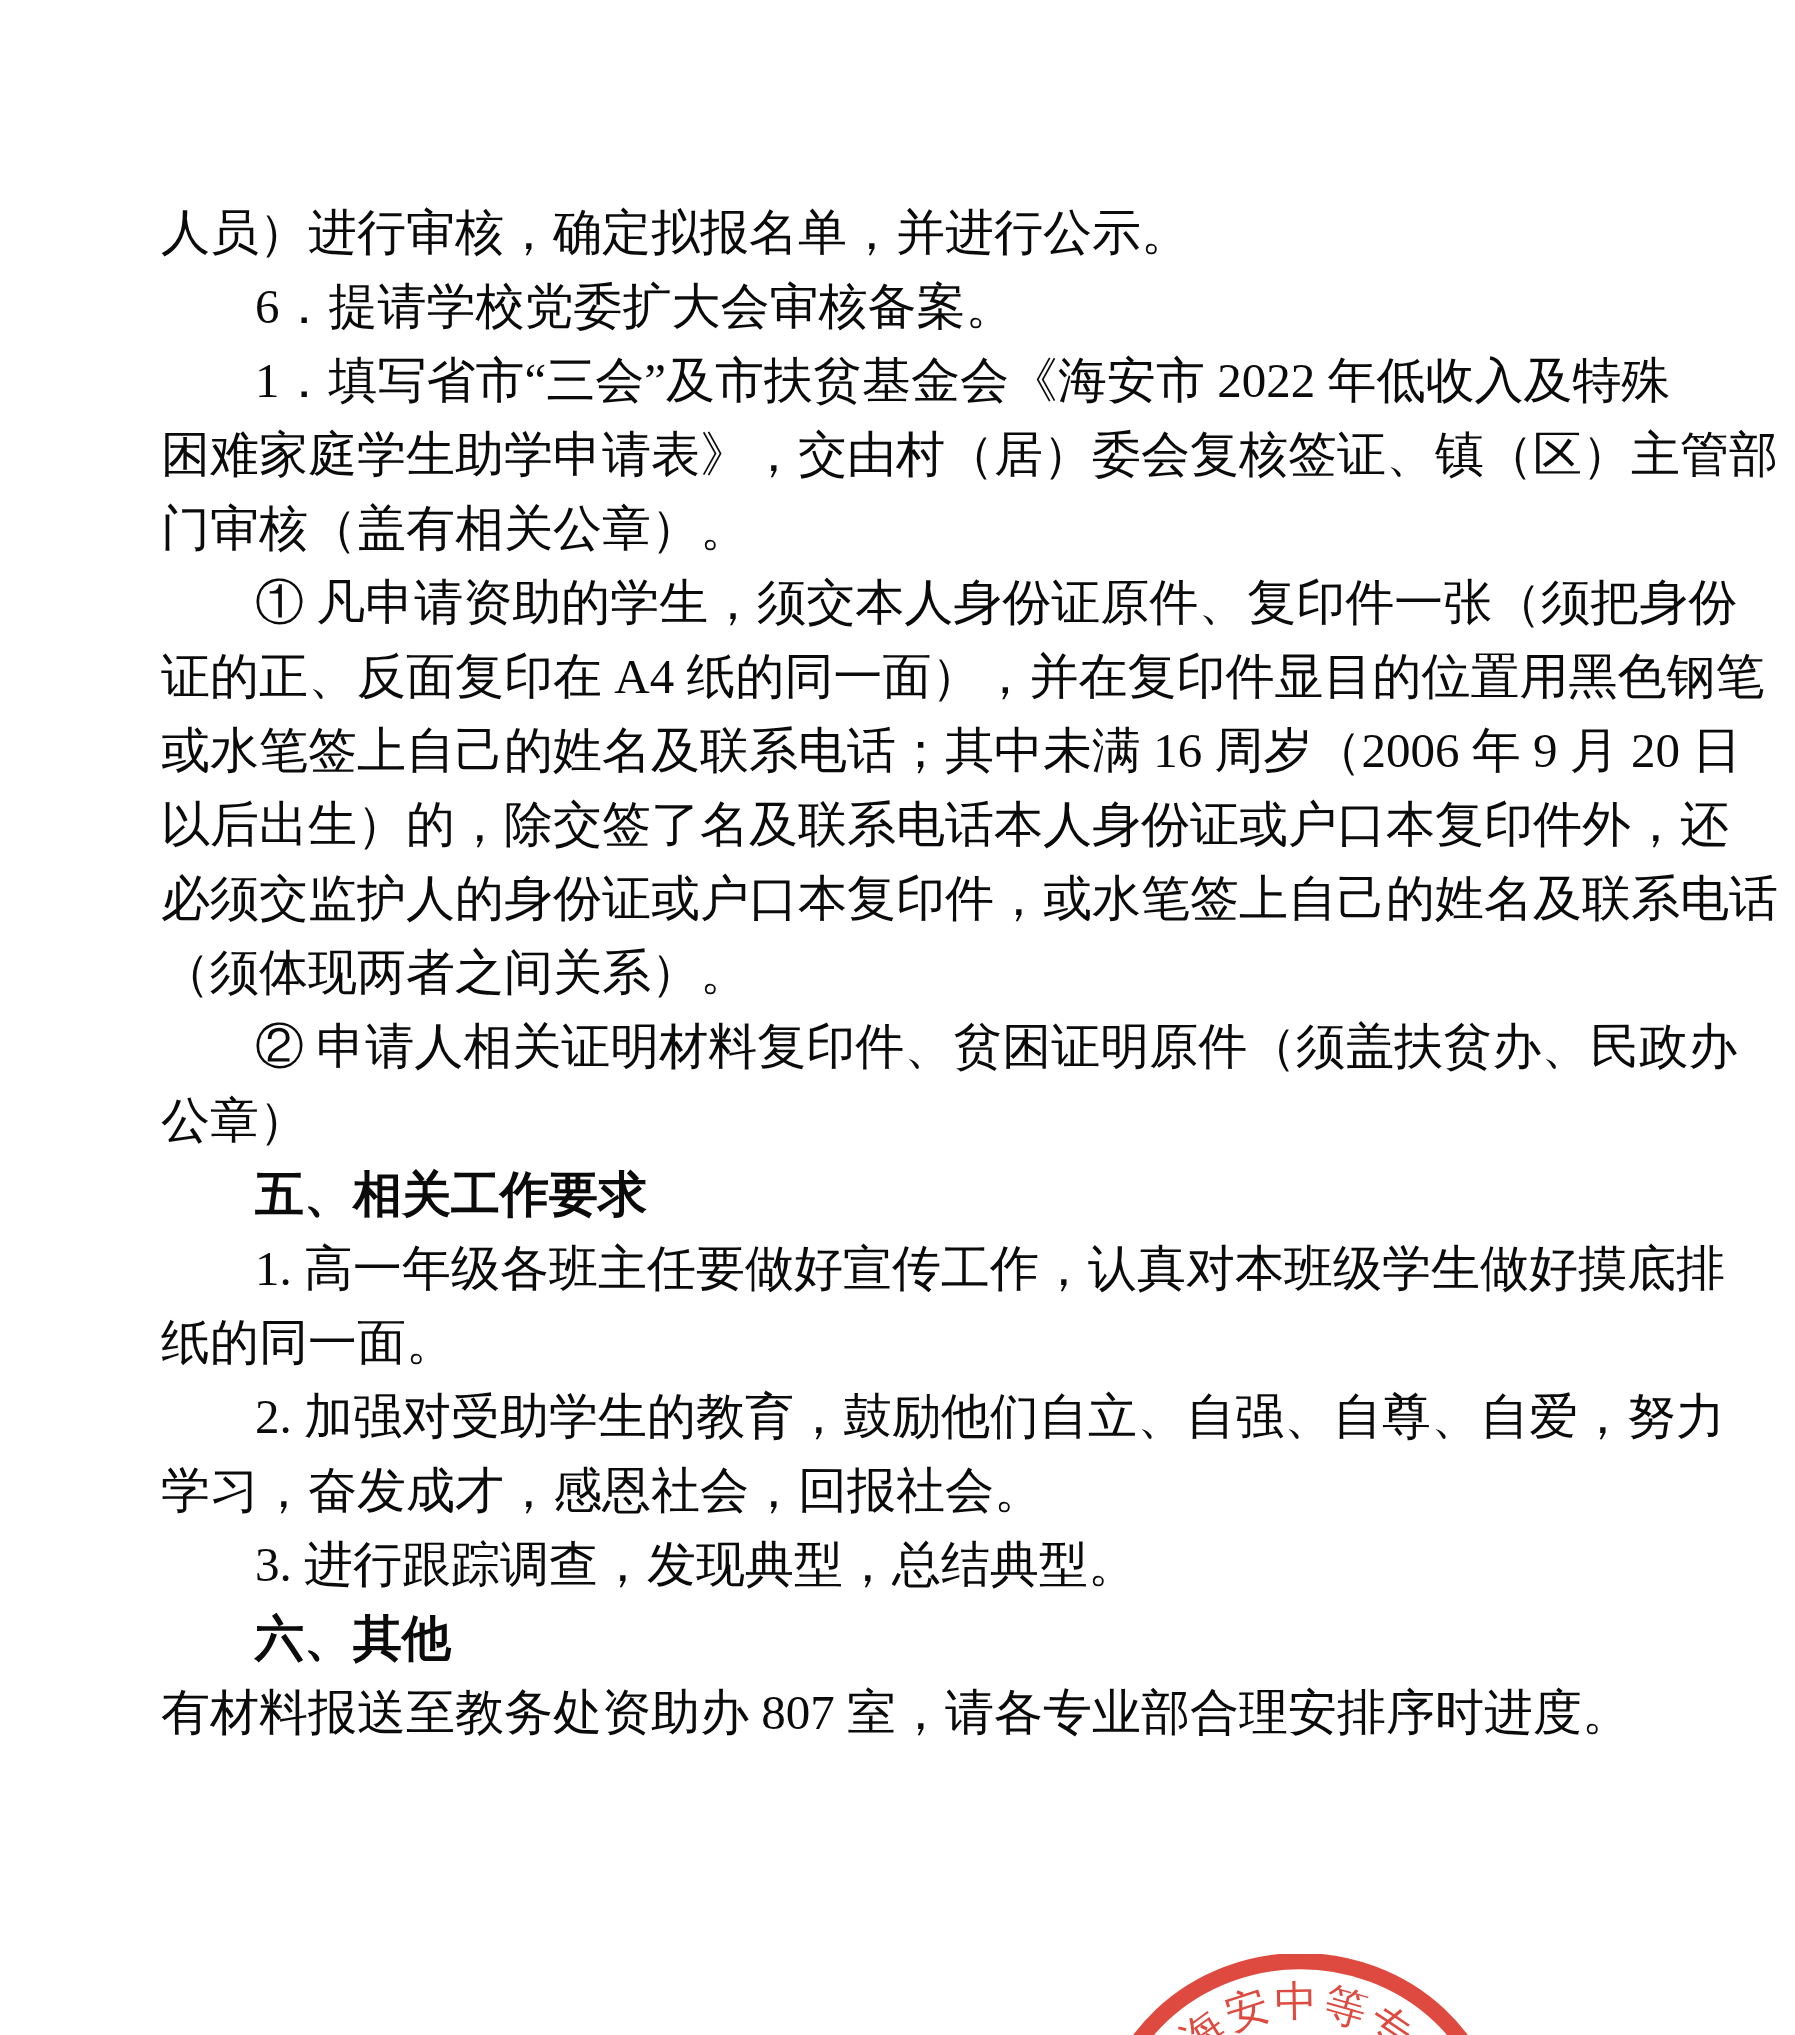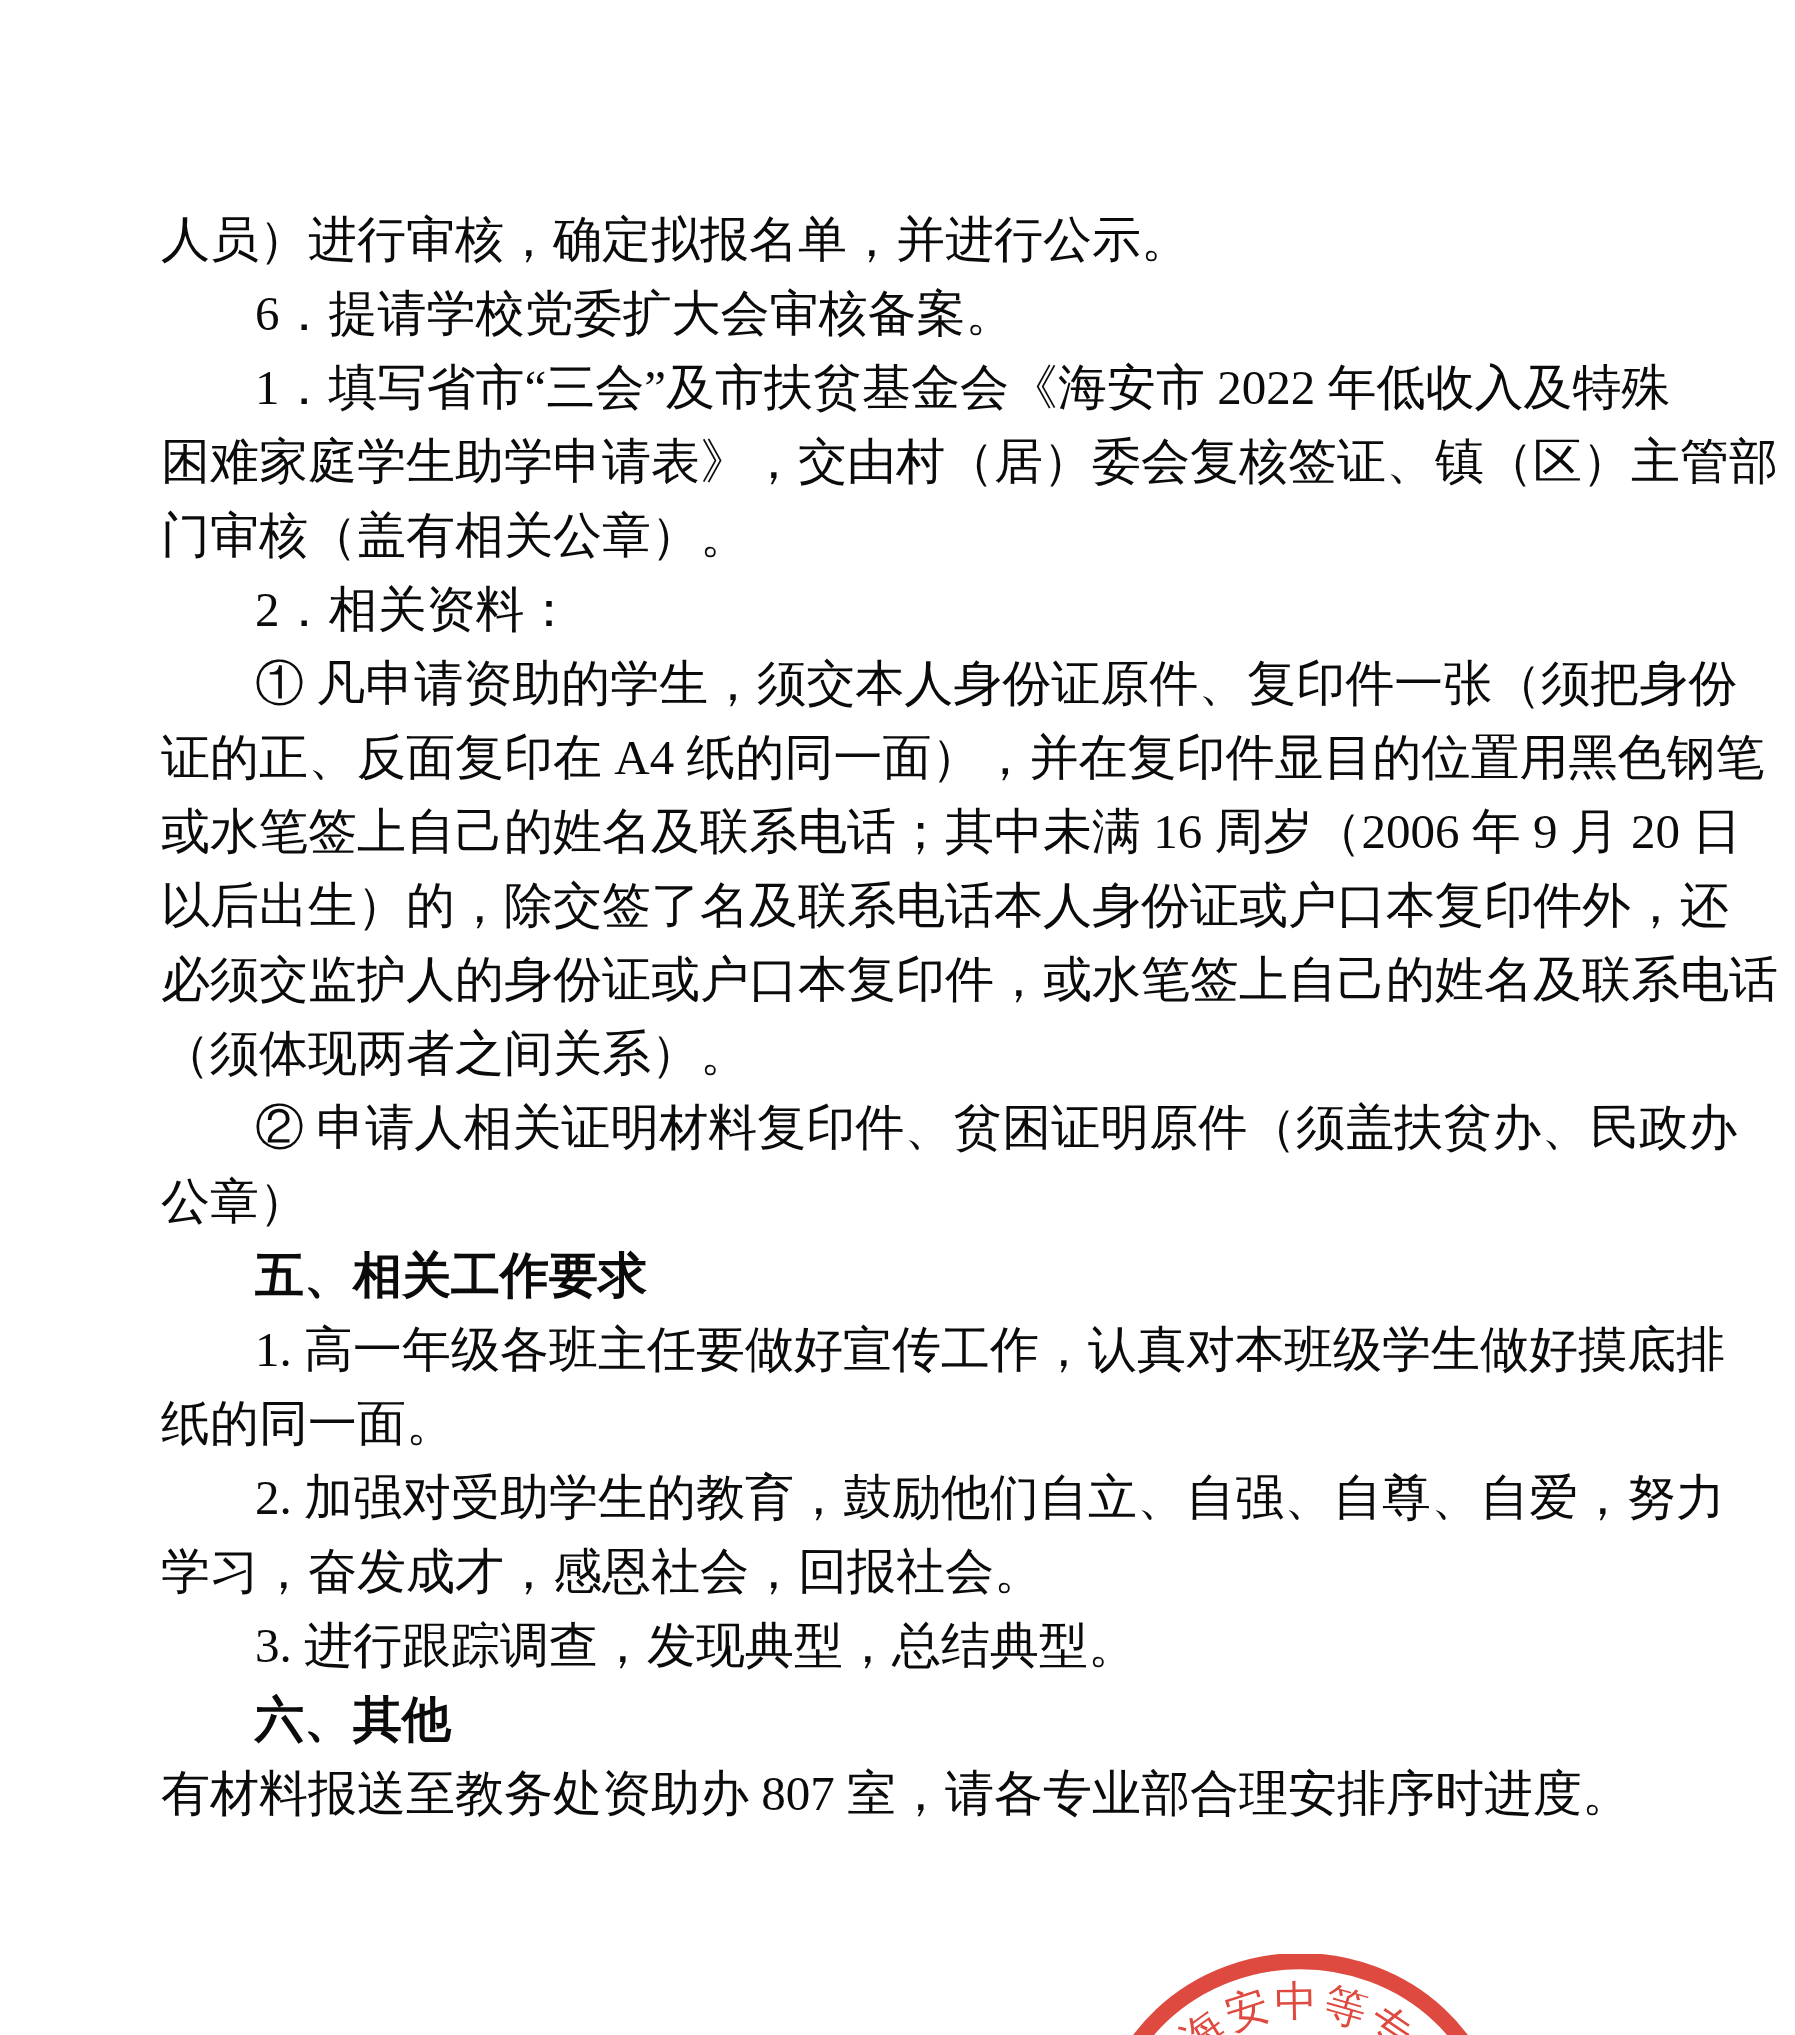--- a/index.html
+++ b/index.html
@@ -6,21 +6,21 @@
   .page{
     position:relative;
     width:1795px;height:2555px;
     background:#ffffff;
     overflow:hidden;
     font-family:"Liberation Serif","DejaVu Serif",serif;
     color:#0b0b0b;
   }
   .content{
     position:absolute;
-    left:161px;top:203px;width:1506px;
+    left:161px;top:196px;width:1506px;
     font-size:49px;line-height:74px;
   }
   .line{white-space:nowrap;}
   .line.indent{padding-left:94px;}
   .line.bold{font-weight:bold;}
   .stamp{
     position:absolute;left:1095px;top:1954px;
     width:411px;height:387px;
     mix-blend-mode:multiply;opacity:0.92;
   }
@@ -32,21 +32,20 @@
 <body>
 
 <div class="page">
 
   <div class="content">
     <div class="line">人员）进行审核，确定拟报名单，并进行公示。</div>
     <div class="line indent">6．提请学校党委扩大会审核备案。</div>
     <div class="line indent">1．填写省市“三会”及市扶贫基金会《海安市 2022 年低收入及特殊</div>
     <div class="line">困难家庭学生助学申请表》，交由村（居）委会复核签证、镇（区）主管部</div>
     <div class="line">门审核（盖有相关公章）。</div>
-    <div class="line indent">2．相关资料：</div>
     <div class="line indent">① 凡申请资助的学生，须交本人身份证原件、复印件一张（须把身份</div>
     <div class="line">证的正、反面复印在 A4 纸的同一面），并在复印件显目的位置用黑色钢笔</div>
     <div class="line">或水笔签上自己的姓名及联系电话；其中未满 16 周岁（2006 年 9 月 20 日</div>
     <div class="line">以后出生）的，除交签了名及联系电话本人身份证或户口本复印件外，还</div>
     <div class="line">必须交监护人的身份证或户口本复印件，或水笔签上自己的姓名及联系电话</div>
     <div class="line">（须体现两者之间关系）。</div>
     <div class="line indent">② 申请人相关证明材料复印件、贫困证明原件（须盖扶贫办、民政办</div>
     <div class="line">公章）</div>
     <div class="line indent bold">五、相关工作要求</div>
     <div class="line indent">1. 高一年级各班主任要做好宣传工作，认真对本班级学生做好摸底排</div>

